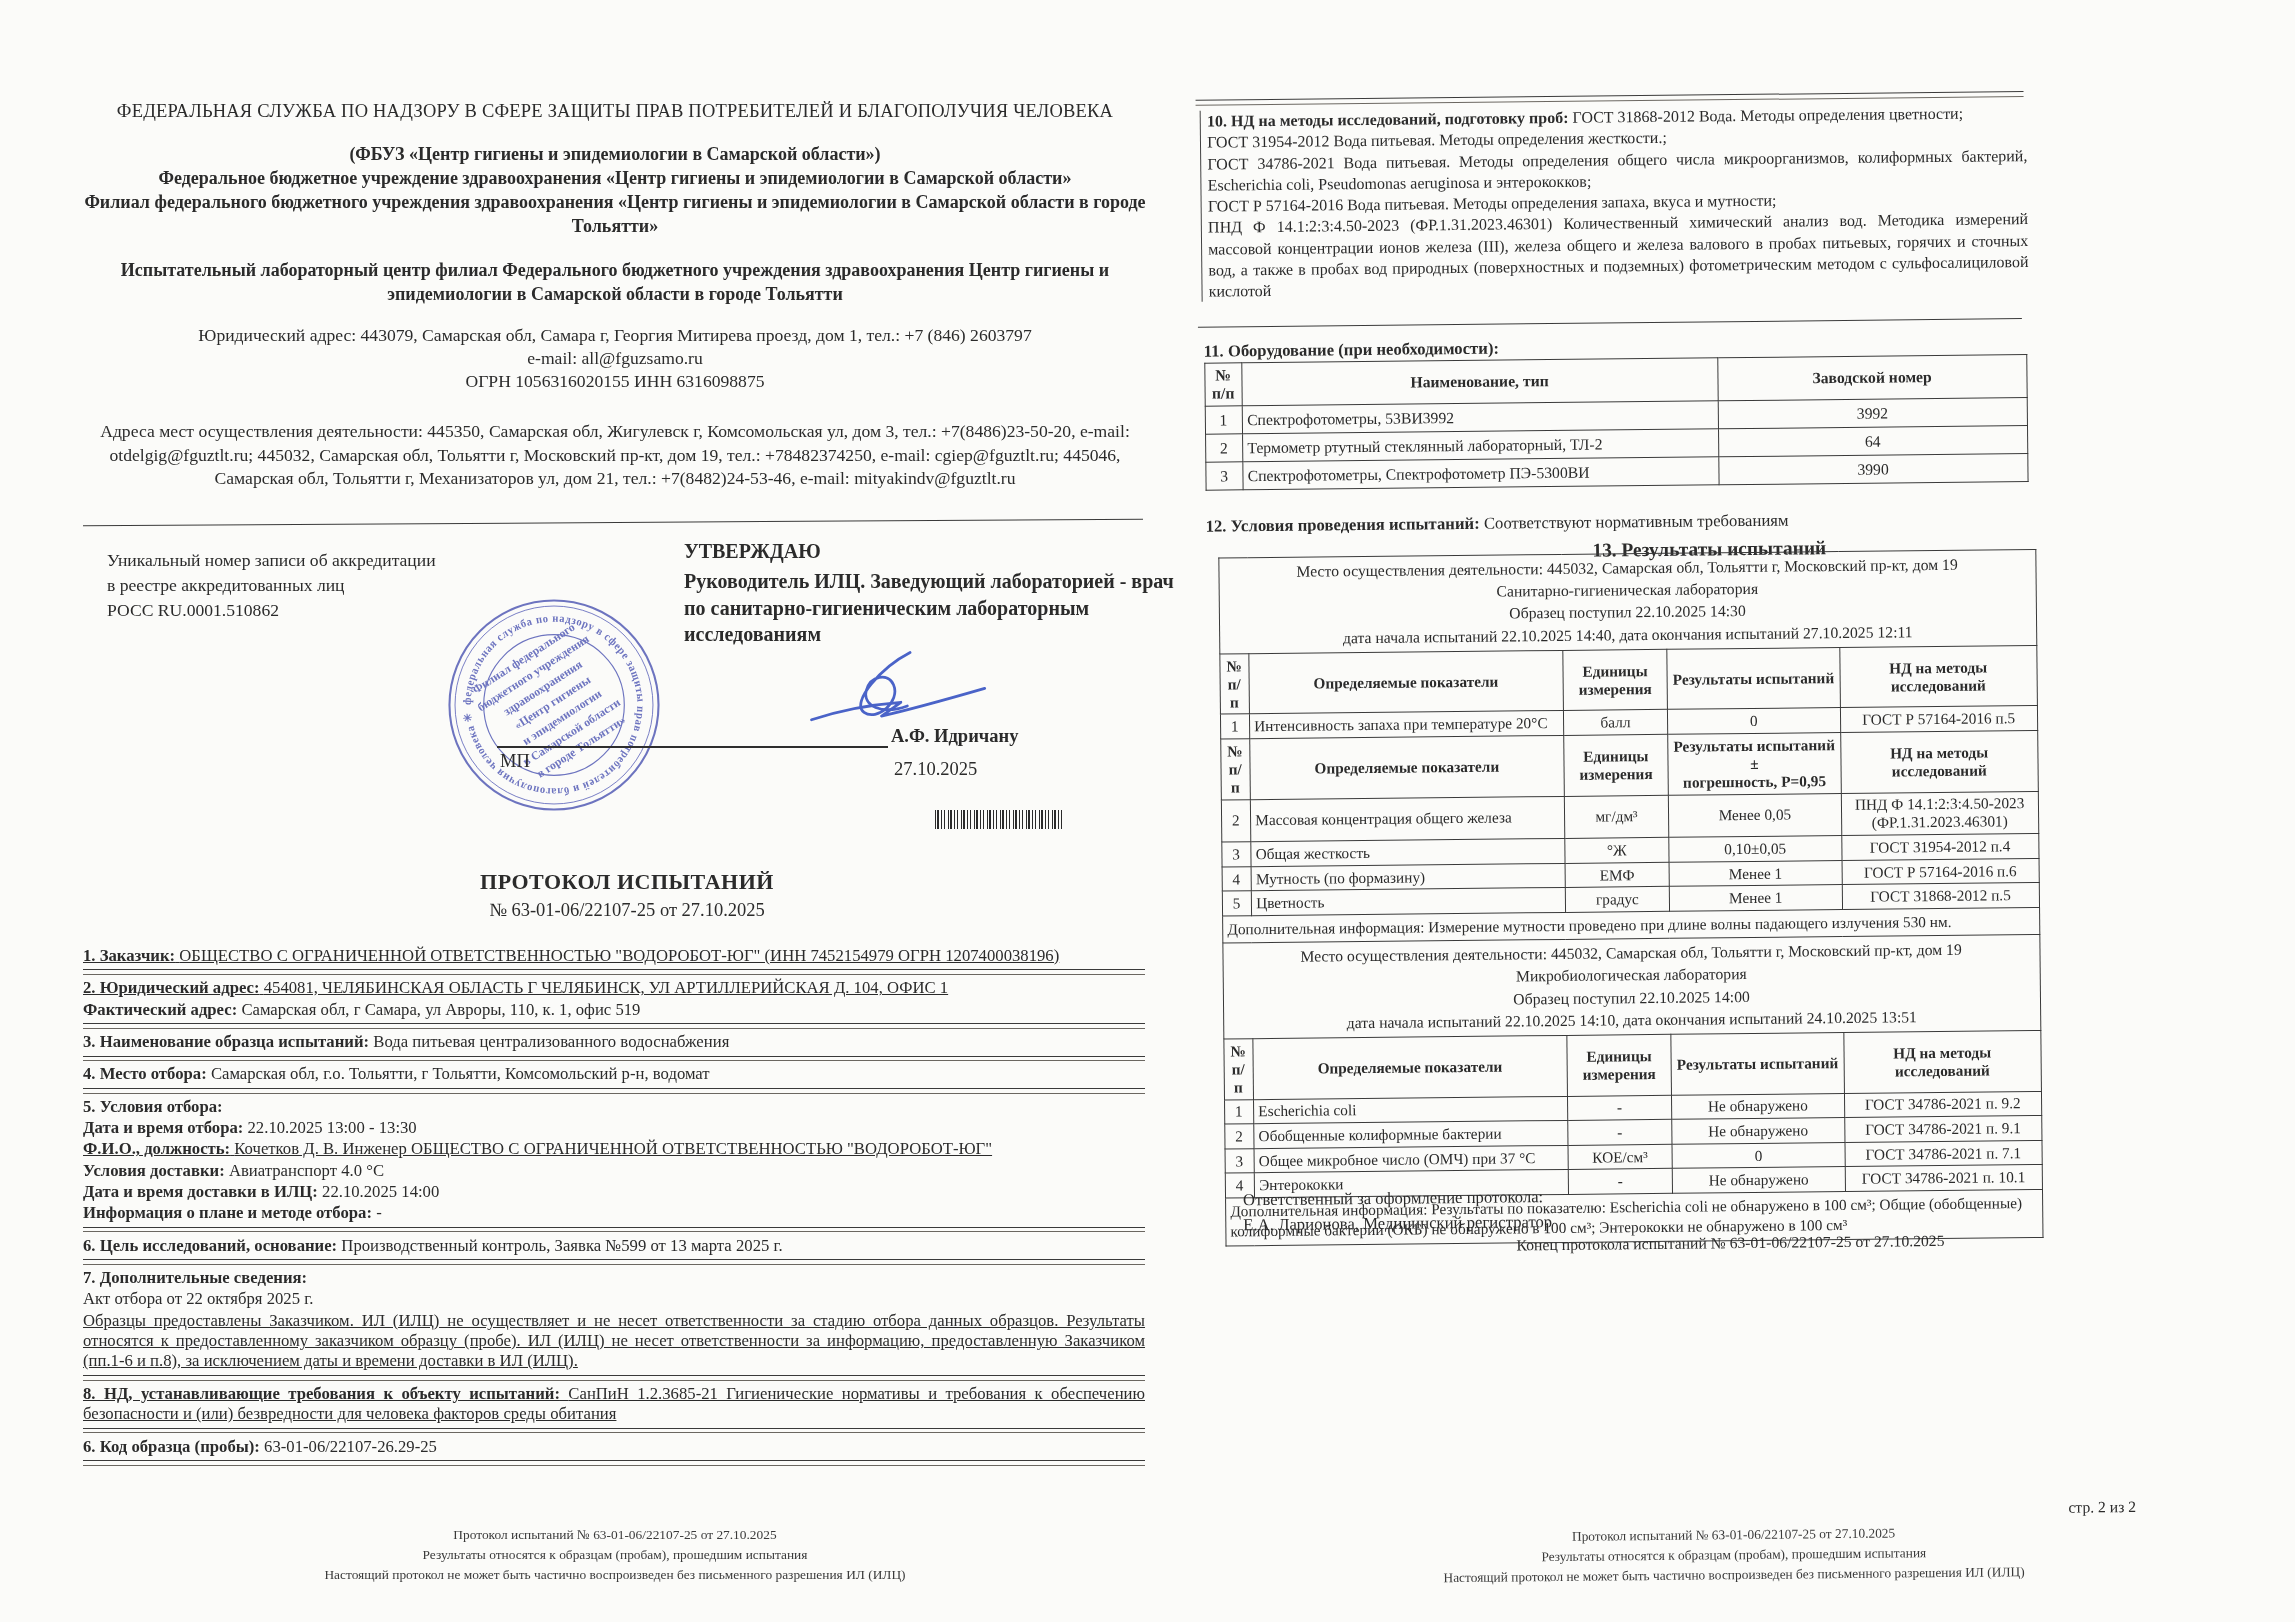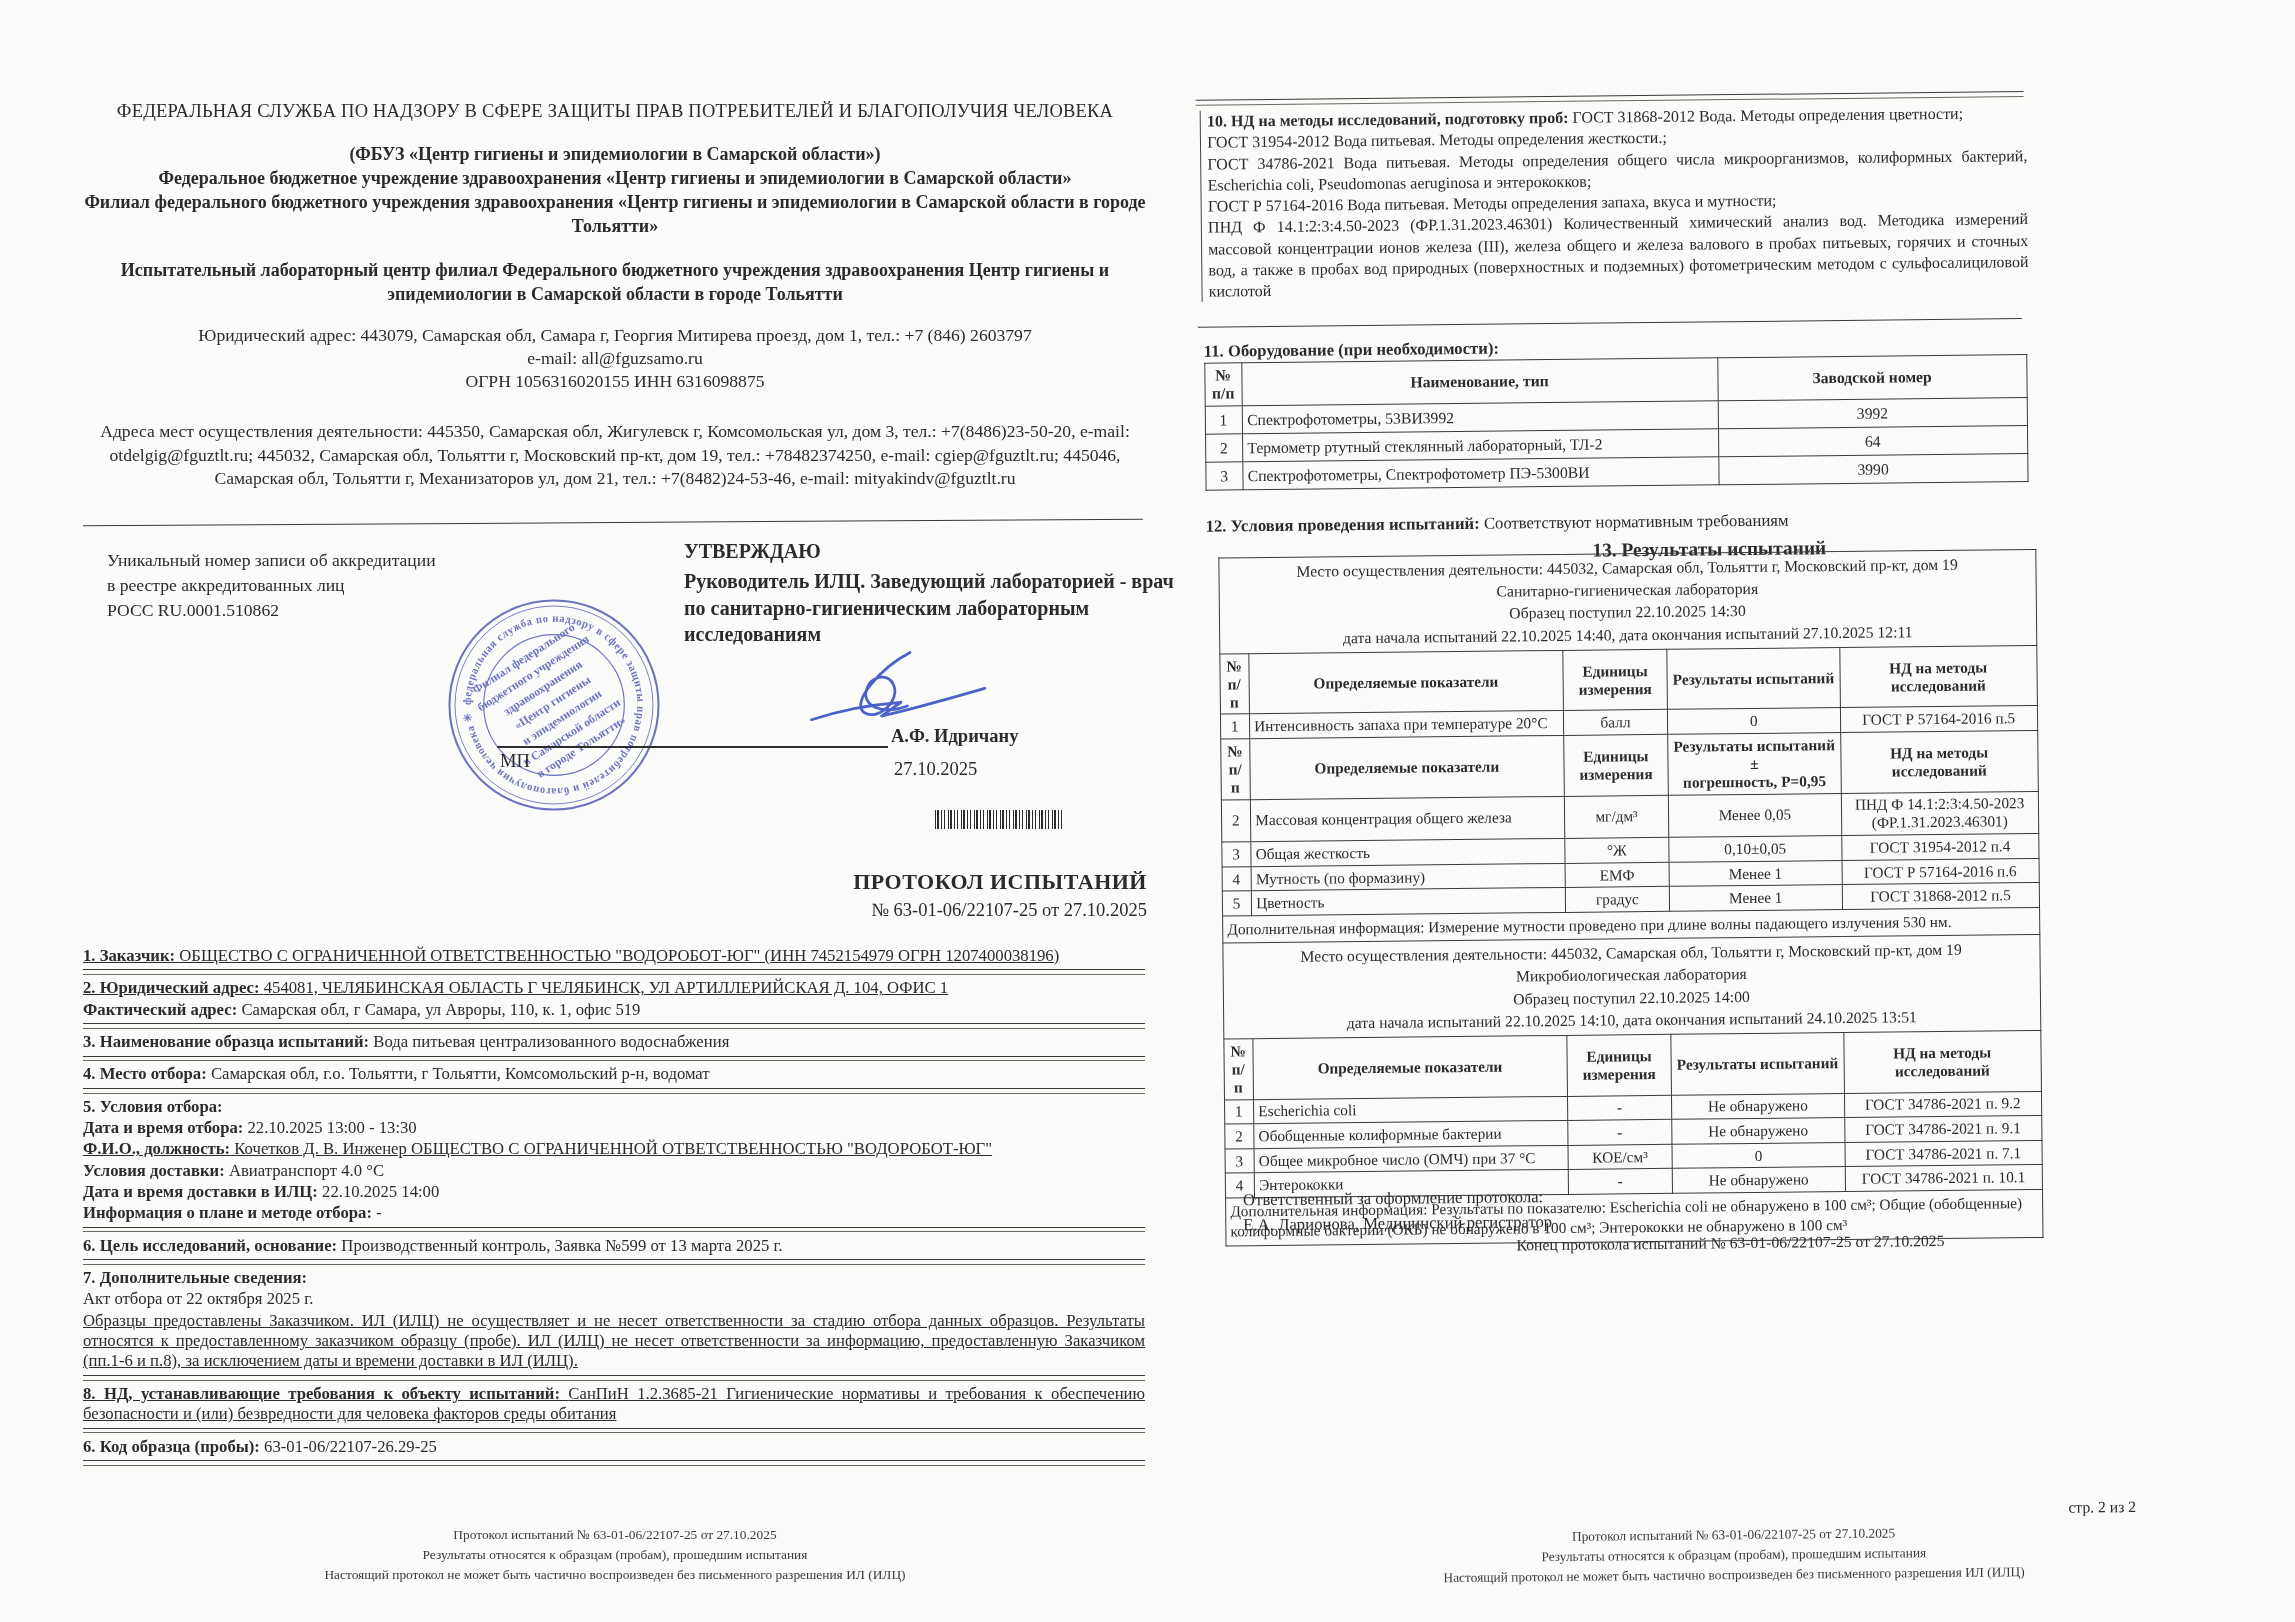--- a/index.html
+++ b/index.html
@@ -25,21 +25,21 @@
   .h-addr{font-size:17.6px;line-height:1.36;margin-top:27px;}
   #p1-accred{left:24px;top:548px;width:384px;font-size:17.6px;line-height:1.42;}
   #p1-approve{left:577px;top:538px;width:499px;font-size:20px;line-height:1.33;font-weight:bold;margin-left:24px;}
   #p1-approve .t{margin-bottom:3.7px;}
   #p1-sigline{left:414px;top:746px;width:391px;height:1.9px;background:#2e2e2e;}
   #p1-mp{left:417px;top:751px;font-size:18.5px;}
   #p1-name{left:808px;top:726px;font-size:18.5px;font-weight:bold;}
   #p1-date{left:811px;top:759px;font-size:18.5px;}
   #p1-barcode{left:852px;top:810px;width:129px;height:18.5px;
     background:repeating-linear-gradient(90deg,#2b2b2b 0 1.4px,transparent 1.4px 2.3px,#2b2b2b 2.3px 4.2px,transparent 4.2px 6.5px,#2b2b2b 6.5px 7.4px,transparent 7.4px 8.8px,#2b2b2b 8.8px 10.2px,transparent 10.2px 13px);}
-  #p1-title{left:0;top:869px;width:1064px;text-align:right;}
+  #p1-title{left:12px;top:869px;width:1064px;text-align:center;}
   #p1-title .t1{font-size:22px;font-weight:bold;letter-spacing:0.5px;}
   #p1-title .t2{font-size:18.5px;margin-top:5px;}
   #p1-secs{left:0;top:945px;width:1062px;font-size:16.7px;line-height:1.22;}
   .sec{margin:0.9px 0;}
   .sep{margin:3.2px 0;}
   #p1-footer{left:0;top:1525px;width:1064px;text-align:center;font-size:13.4px;line-height:1.5;color:#3a3a3a;}
   
   #p2-rule-top{left:0;top:94px;width:828px;}
   #p2-s10{left:3.7px;top:105px;width:820px;font-size:16px;line-height:1.33;border-left:1.4px solid #434343;padding-left:6.5px;text-align:justify;}
   #p2-rule-mid{left:0;top:321px;width:824px;}

